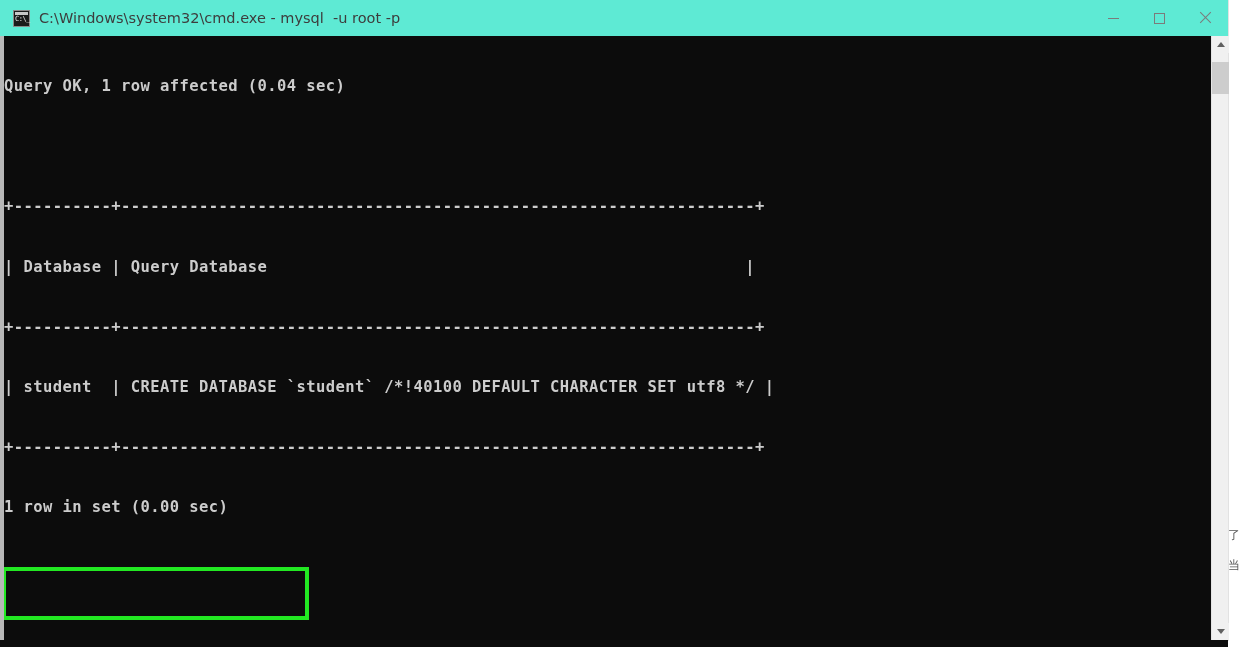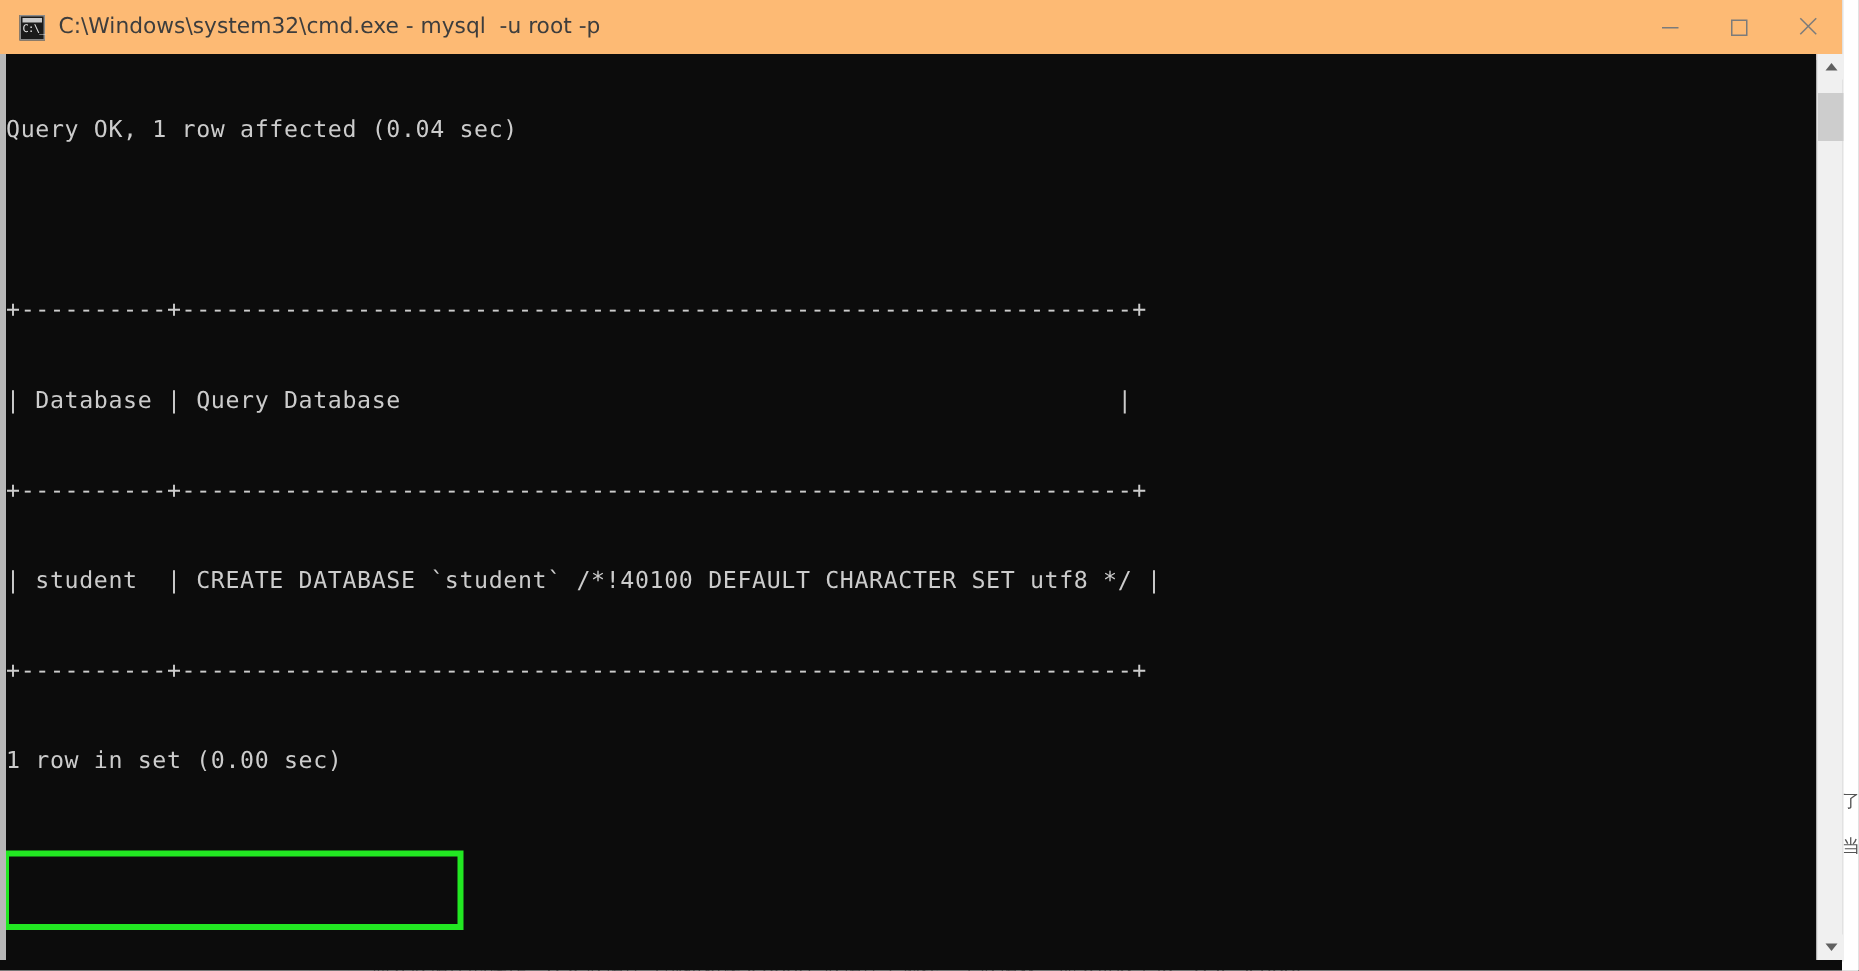--- a/index.html
+++ b/index.html
@@ -41,21 +41,21 @@
     font-family: "DejaVu Sans", sans-serif;
   }
   .bg-right-text {
     position: absolute;
     left: 1228px;
     top: 520px;
     width: 11px;
     font-size: 12px;
     color: #555;
     line-height: 30px;
-    font-family: Liberation Mono, monospace;
+    font-family: Liberation Serif, serif;
     overflow: hidden;
     height: 110px;
   }
 
   
   .console-window {
     position: absolute;
     left: 0;
     top: 0;
     width: 1228px;
@@ -63,21 +63,21 @@
     background: #0c0c0c;
     box-shadow: 0 0 0 1px #e2e2e2;
   }
 
   
   .titlebar {
     position: absolute;
     left: 0; top: 0;
     width: 1228px;
     height: 36px;
-    background: #fdba74;
+    background: #5eead4;
     display: flex;
     align-items: center;
     border-bottom: 4px solid #fca5a5;
   }
   .title-icon {
     width: 17px;
     height: 17px;
     margin-left: 13px;
     margin-right: 9px;
     background: #1b1b1b;
@@ -148,20 +148,21 @@
 
   
   .term-area {
     position: absolute;
     left: 0;
     top: 36px;
     width: 1211px;
     height: 604px;
     background: #0c0c0c;
     overflow: hidden;
+    font-weight: bold;
   }
   .term-text {
     position: absolute;
     left: 4px;
     top: 0px;
     font-family: "DejaVu Sans Mono", monospace;
     font-size: 15.5px;
     line-height: 20.05px;
     color: #cccccc;
     white-space: pre;

